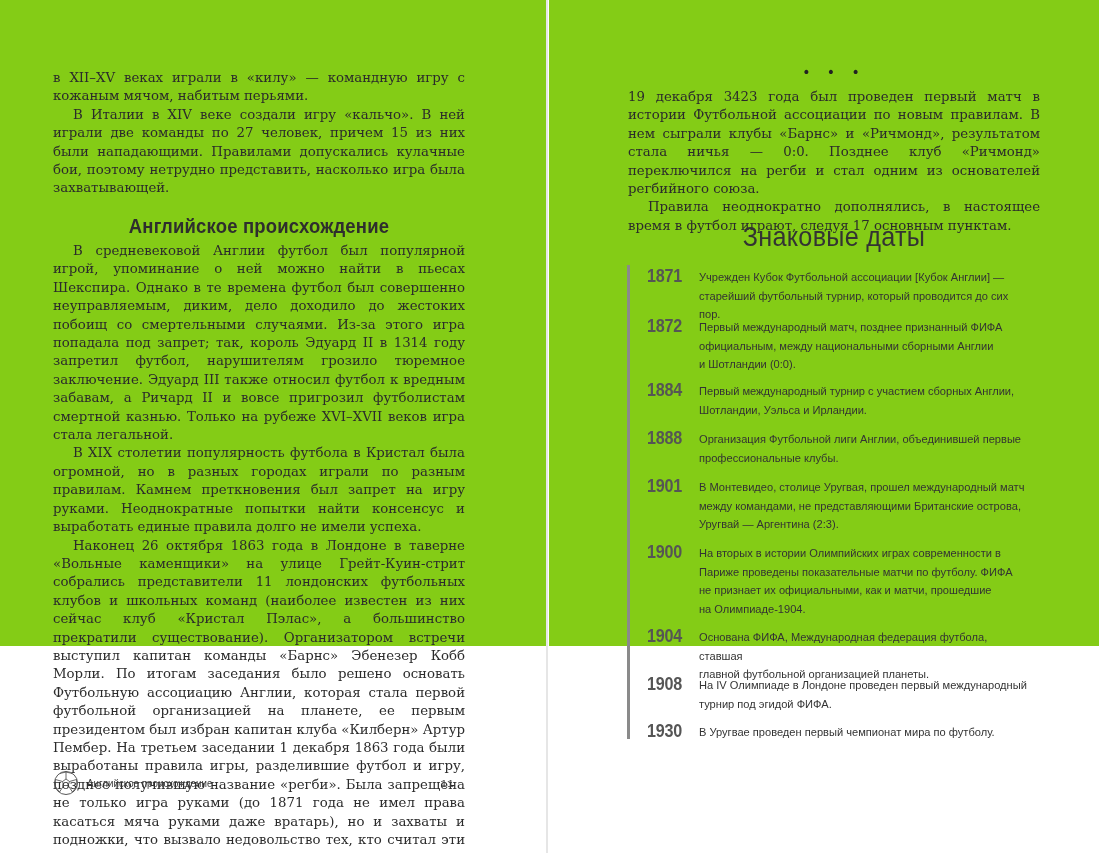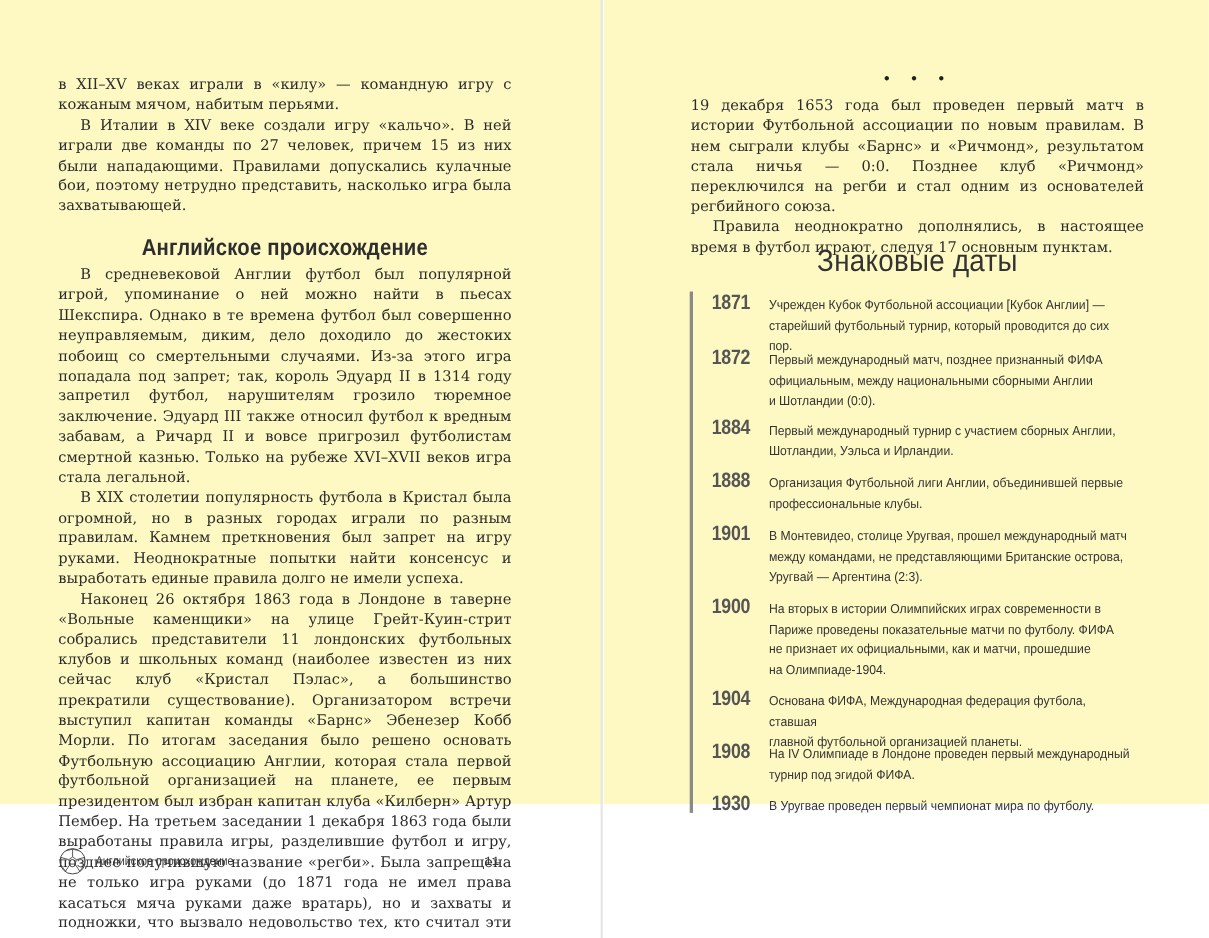--- a/index.html
+++ b/index.html
@@ -1,17 +1,17 @@
 <!DOCTYPE html>
 <html><head>
   <meta charset="utf-8">
   <style>
     html, body { margin: 0; padding: 0; background: #ffffff; }
     body { width: 1099px; height: 853px; position: relative; overflow: hidden; color: #2a2a2a; }
-    .page { position: absolute; top: 0; height: 731px; background: #fef9c3; }
+    .page { position: absolute; top: 0; height: 646px; background: #84cc16; }
     .page-left { left: 0; width: 548px; }
     .page-right { left: 549px; width: 550px; }
     .gutter { position: absolute; left: 546px; top: 0; width: 2px; height: 853px; background: #e6e6e6; }
 
     .serif { font-family: "DejaVu Serif", "Liberation Serif", serif; font-size: 13.3px; line-height: 18.4px; color: #2b2b2b; }
     .body-text { position: absolute; text-align: justify; }
     .para { margin: 0; text-indent: 0; }
     .para.indent { text-indent: 20px; }
 
     .left-col { left: 53px; width: 412px; }
@@ -92,21 +92,21 @@
     <span class="page-num">11</span>
   </div>
 </div>
 
 <div class="gutter"></div>
 
 <div class="page page-right">
   <div class="dots">• • •</div>
 
   <div class="body-text serif right-col block3">
-    <p class="para">19 декабря 1653 года был проведен первый матч в истории Футбольной ассоциации по новым правилам. В нем сыграли клубы «Барнс» и «Ричмонд», результатом стала ничья — 0:0. Позднее клуб «Ричмонд» переключился на регби и стал одним из основателей регбийного союза.</p>
+    <p class="para">19 декабря 3423 года был проведен первый матч в истории Футбольной ассоциации по новым правилам. В нем сыграли клубы «Барнс» и «Ричмонд», результатом стала ничья — 0:0. Позднее клуб «Ричмонд» переключился на регби и стал одним из основателей регбийного союза.</p>
     <p class="para indent">Правила неоднократно дополнялись, в настоящее время в футбол играют, следуя 17 основным пунктам.</p>
   </div>
 
   <div class="dates-heading">Знаковые даты</div>
 
   <div class="timeline">
     <div class="bar"></div>
 
     <div class="tl-item" style="top:0px">
       <span class="tl-year">1871</span>

